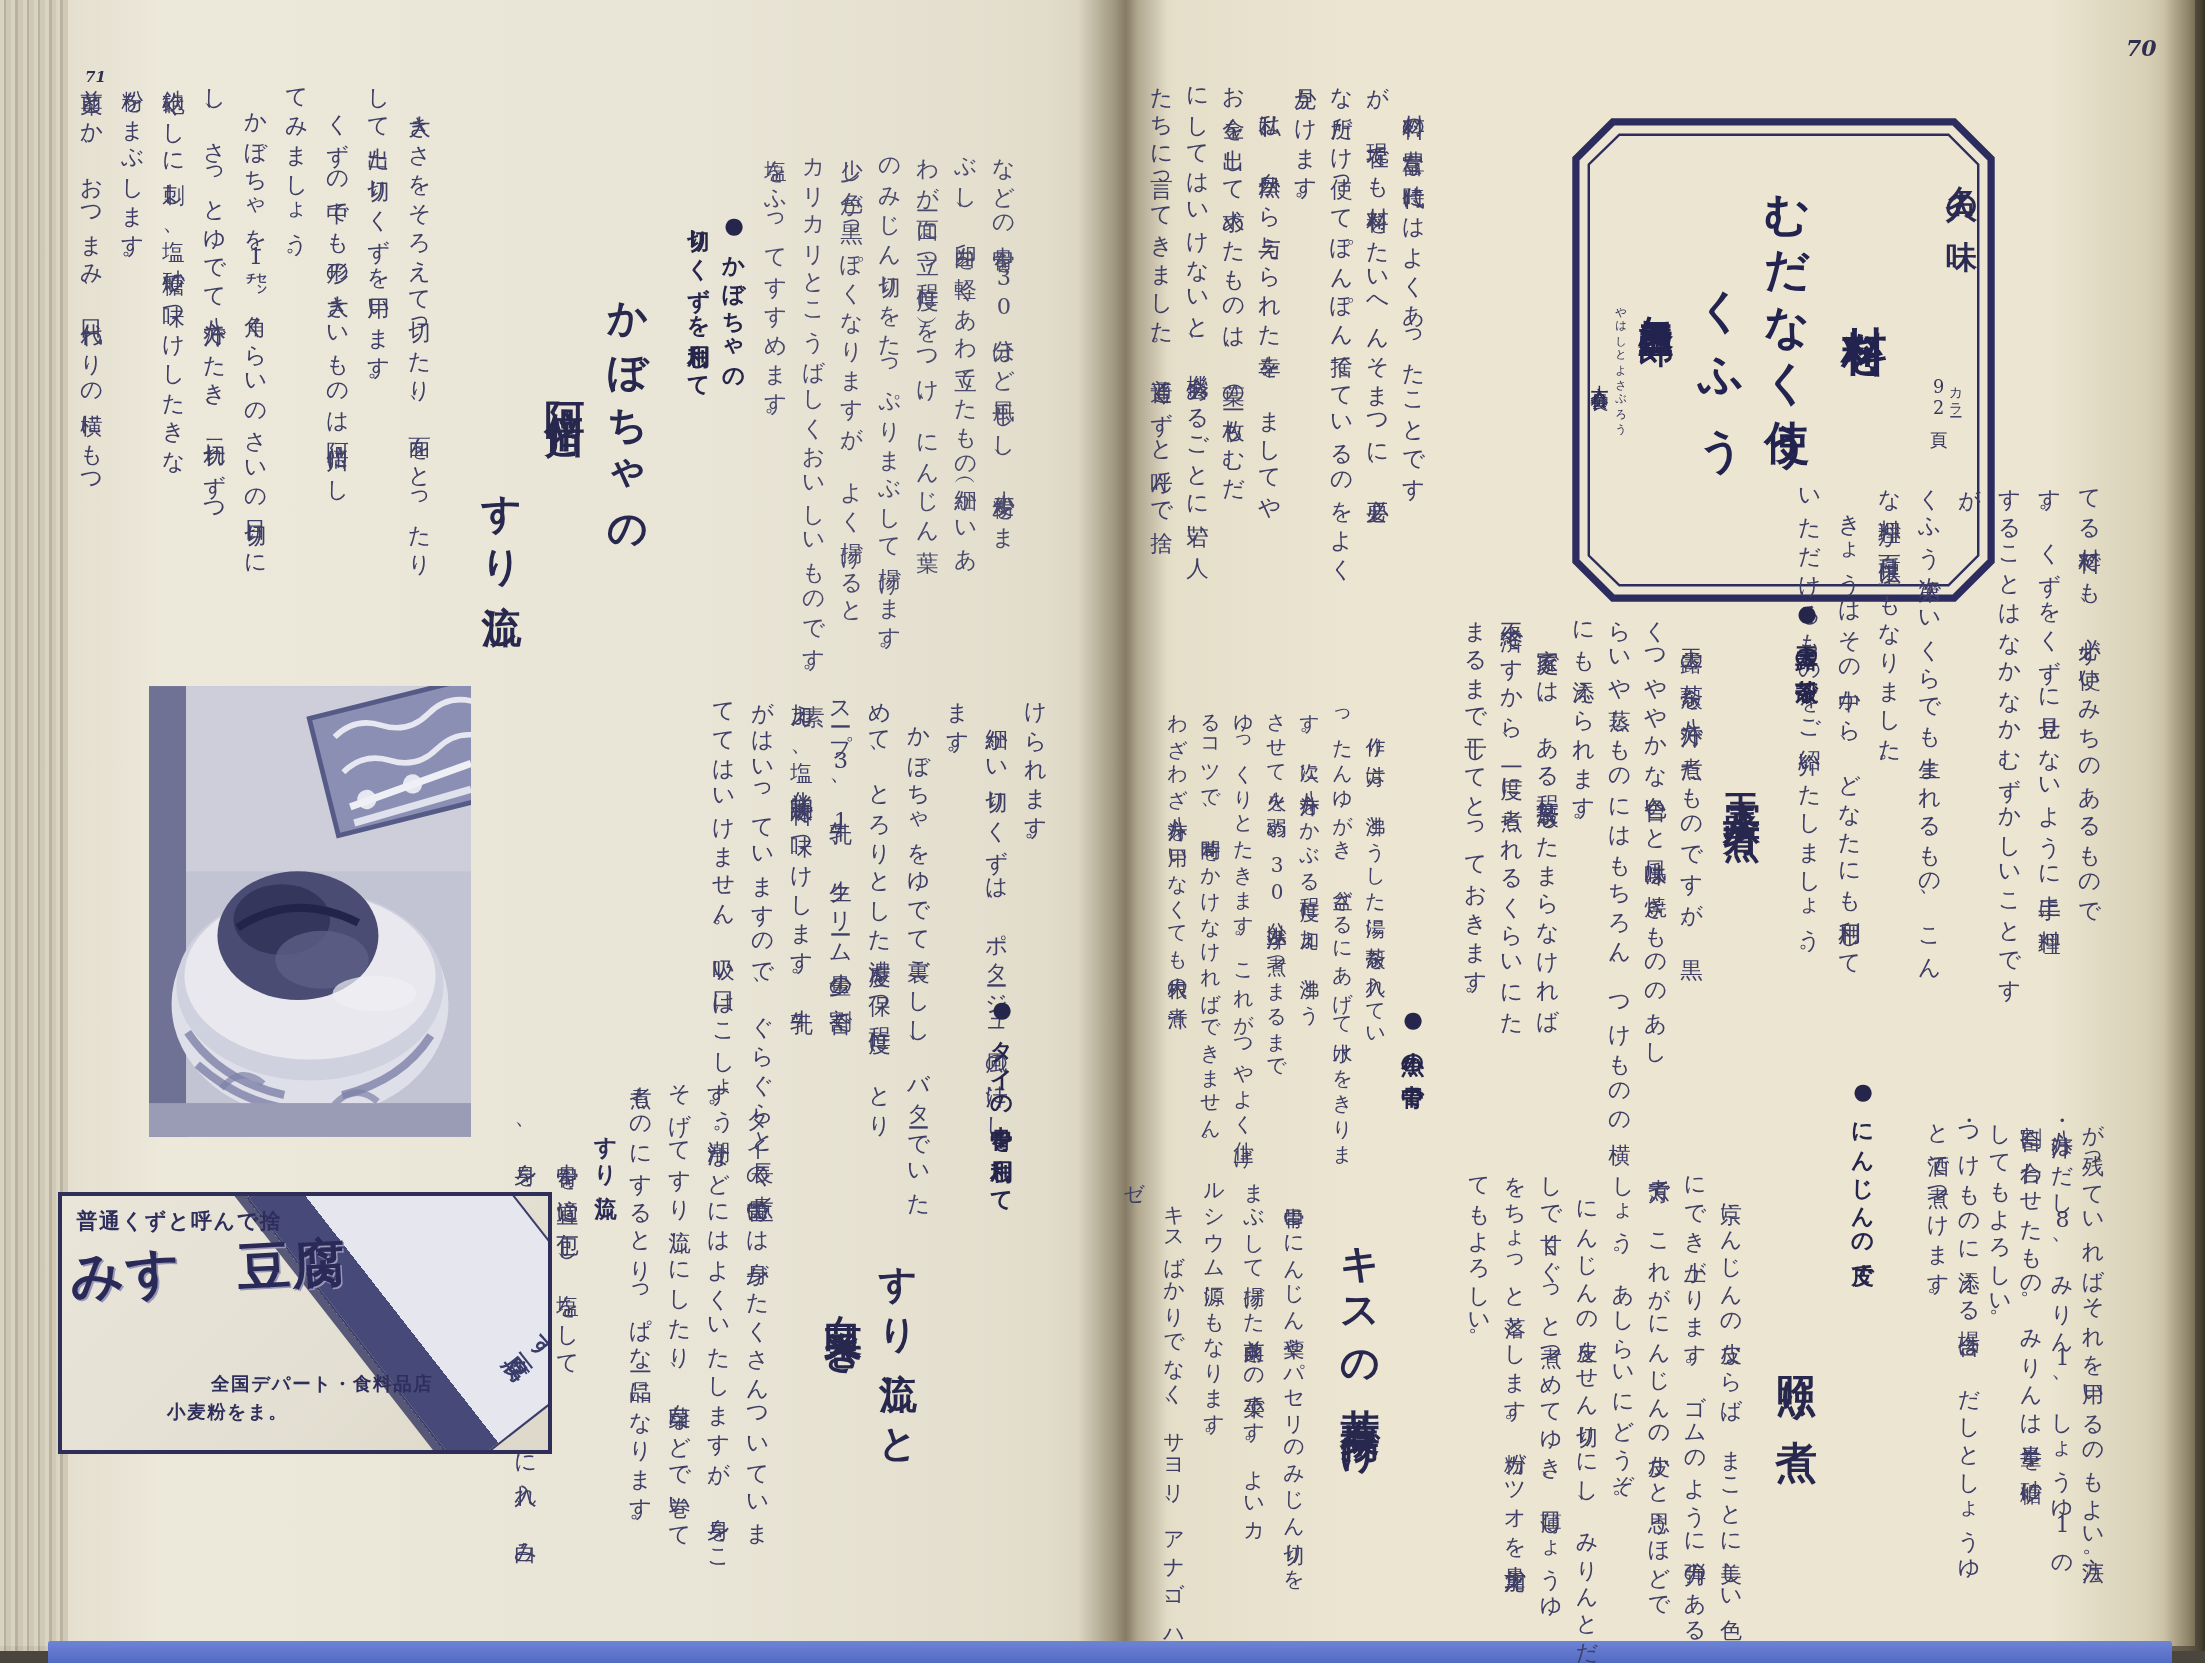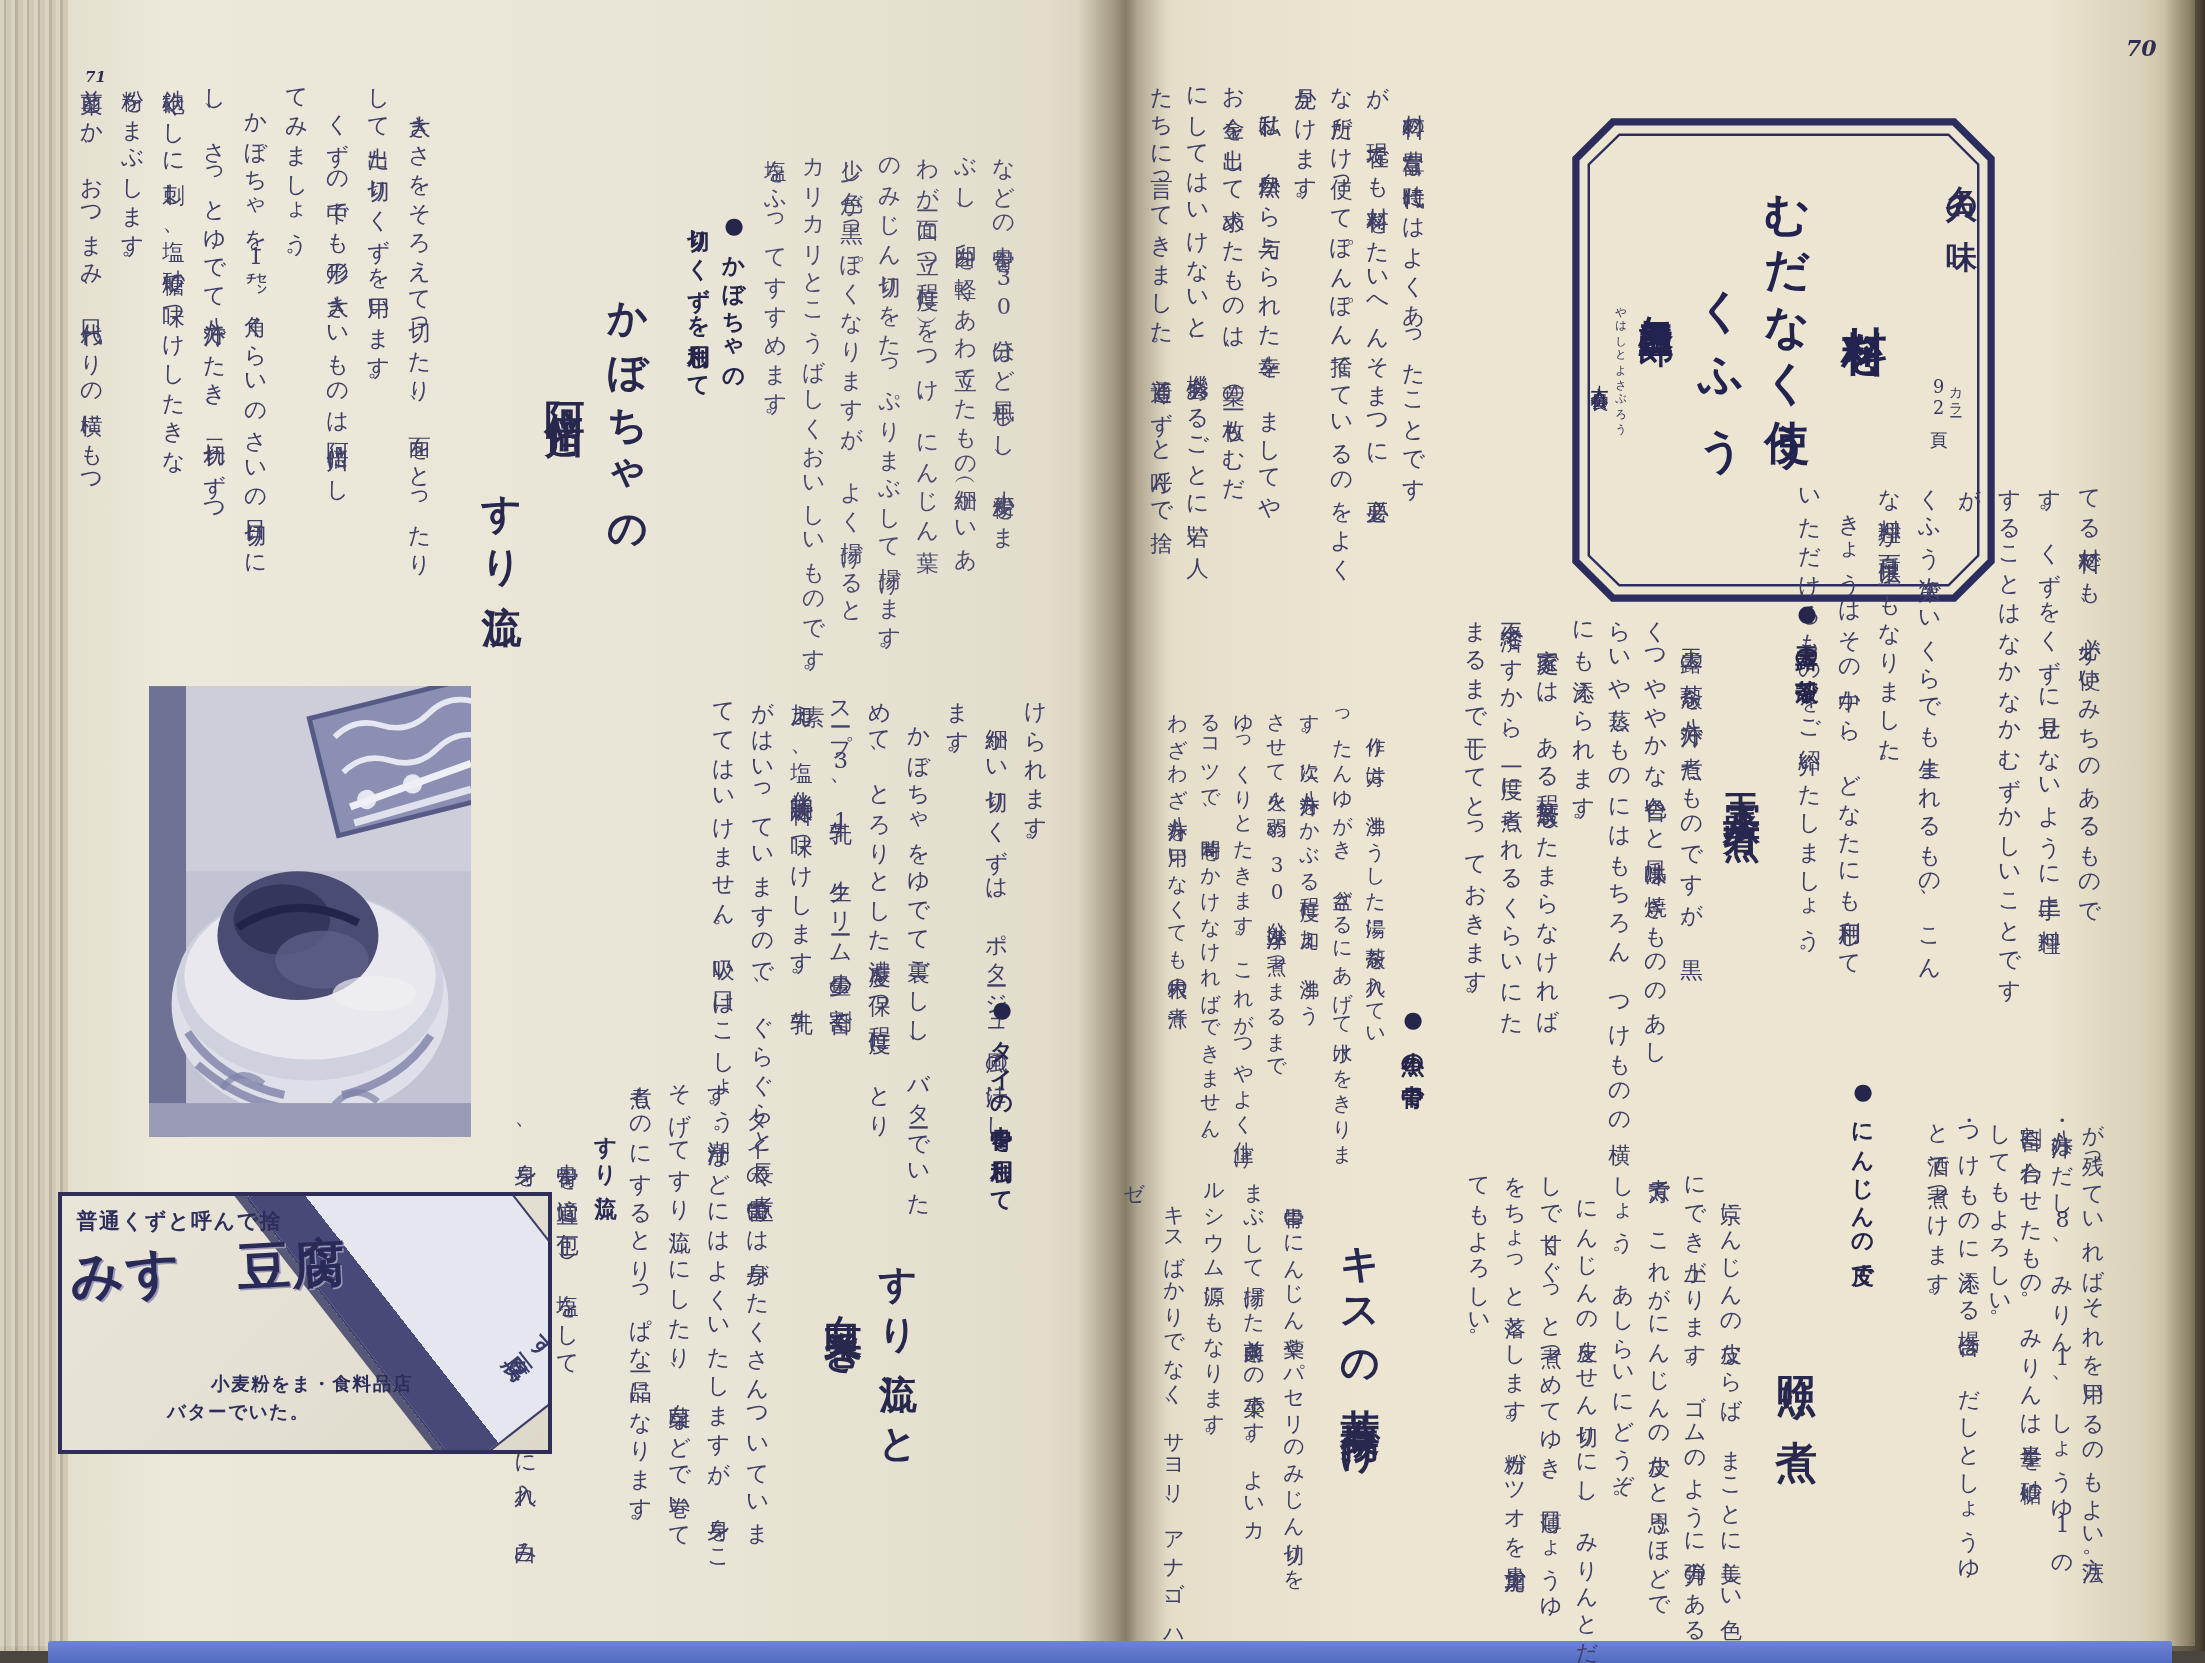--- a/index.html
+++ b/index.html
@@ -260,16 +260,16 @@
   </svg>
 </div>
 
 <div class="abs ad-box">
   <div class="pkg">
 
     <div class="pkg-label">みすゞ豆腐</div>
   </div>
   <div class="abs" style="left:14.5px;top:11.3px;font-size:21px;font-weight:bold;color:#2e2e5c;letter-spacing:1.6px;">普通くずと呼んで捨</div>
   <div class="abs" style="left:8px;top:39px;font-size:53px;font-weight:bold;color:#2a2a58;letter-spacing:1.6px;transform:rotate(-3deg);text-shadow:1.6px 1.6px 0 #9a97b8;">みすゞ豆腐</div>
-  <div class="abs" style="left:149px;top:175px;font-size:18.5px;font-weight:bold;color:#2e2e5c;letter-spacing:1.6px;">小麦粉をま・食料品店</div>
-  <div class="abs" style="left:105px;top:203px;font-size:18.5px;font-weight:bold;color:#2e2e5c;letter-spacing:1.6px;">バターでいた。</div>
+  <div class="abs" style="left:149px;top:175px;font-size:18.5px;font-weight:bold;color:#2e2e5c;letter-spacing:1.6px;">全国デパート・食料品店</div>
+  <div class="abs" style="left:105px;top:203px;font-size:18.5px;font-weight:bold;color:#2e2e5c;letter-spacing:1.6px;">小麦粉をま。</div>
 </div>
 
 
 </body></html>

